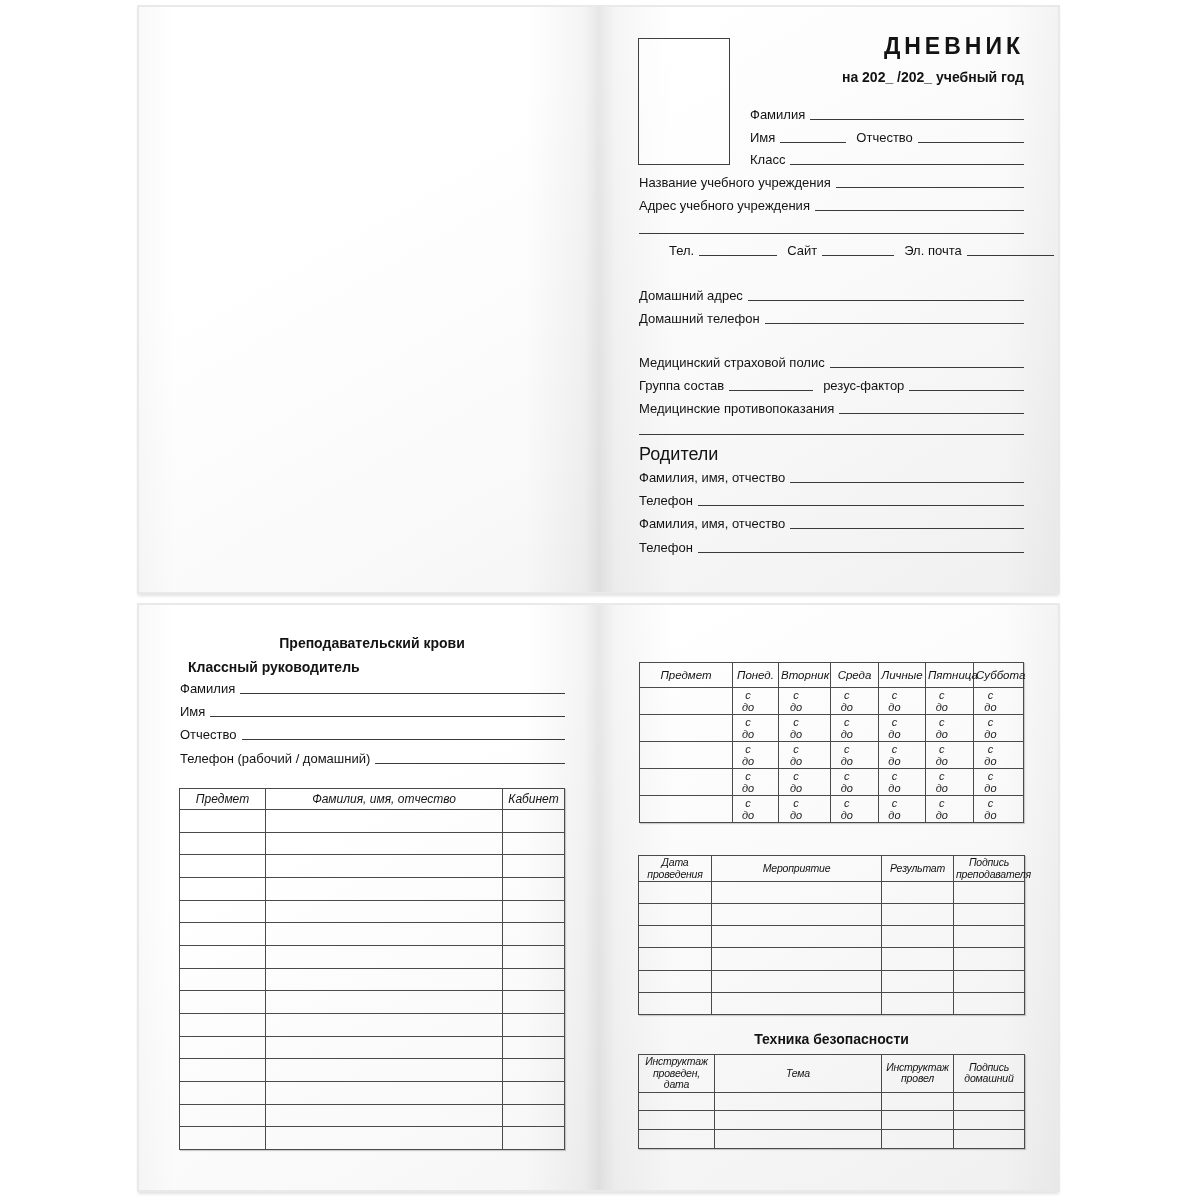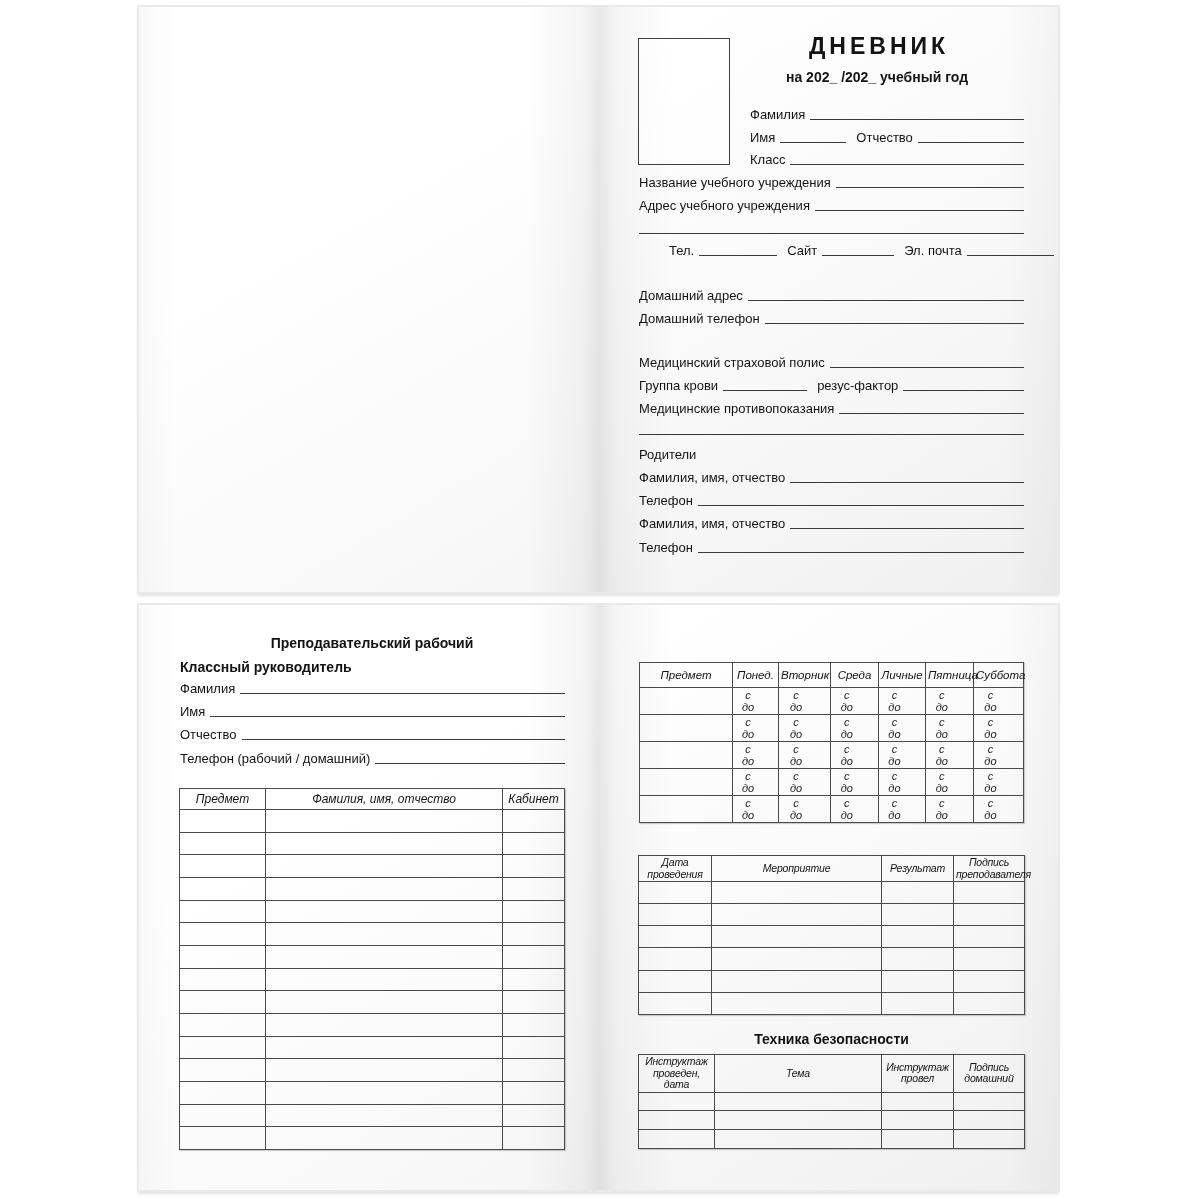--- a/index.html
+++ b/index.html
@@ -27,35 +27,35 @@
     transform:translateX(-50%); pointer-events:none;
     background:linear-gradient(90deg, rgba(0,0,0,0) 0%, rgba(0,0,0,0.045) 40%,
       rgba(0,0,0,0.095) 50%, rgba(0,0,0,0.04) 61%, rgba(0,0,0,0) 100%);
   }
 
   
   .photo-box {
     position:absolute; left:499px; top:31px; width:92px; height:127px;
     border:1px solid #3f3f3f; background:rgba(255,255,255,0.55);
   }
-  .title-block { position:absolute; left:591px; top:26px; width:294px; text-align:center; }
+  .title-block { position:absolute; left:591px; top:26px; width:294px; text-align:right; }
   .diary-title { font-size:23px; font-weight:700; letter-spacing:4px; padding-left:4px; }
   .diary-subtitle { margin-top:9px; font-size:14px; font-weight:700; }
 
   
   .frow {
     position:absolute; display:flex; align-items:flex-end;
     height:17px; font-size:13px; line-height:15px;
   }
   .frow .lbl { white-space:nowrap; padding-right:5px; margin-bottom:-2px; }
   .ln  { flex:1 1 auto; border-bottom:1px solid #3a3a3a; }
   .lnw { flex:0 0 auto; border-bottom:1px solid #3a3a3a; }
   .gap { margin-left:10px; }
   .bare-ln { position:absolute; height:0; border-bottom:1px solid #3a3a3a; }
-  .plain-lbl { position:absolute; font-size:13px; line-height:15px; }
+  .plain-lbl { position:absolute; font-size:18px; line-height:15px; }
   .bold-lbl  { position:absolute; font-size:14px; font-weight:700; line-height:16px; }
   .sec-title { position:absolute; font-size:14px; font-weight:700; text-align:center; }
 
   
   table.sheet {
     position:absolute; border-collapse:collapse; table-layout:fixed;
     box-shadow:1px 1px 1px rgba(0,0,0,0.18);
     font-style:italic;
   }
   .sheet th, .sheet td {
@@ -133,21 +133,21 @@
       <span class="lbl">Домашний телефон</span>
         <span class="ln"></span>
     </div>
 
     <div class="frow" style="left:500px;top:344px;width:385px">
       <span class="lbl">Медицинский страховой полис</span>
         <span class="ln"></span>
     </div>
 
     <div class="frow" style="left:500px;top:367px;width:385px">
-      <span class="lbl">Группа крови</span>
+      <span class="lbl">Группа состав</span>
         <span class="lnw" style="width:84px"></span>
       <span class="lbl gap">резус-фактор</span>
         <span class="ln"></span>
     </div>
 
     <div class="frow" style="left:500px;top:390px;width:385px">
       <span class="lbl">Медицинские противопоказания</span>
         <span class="ln"></span>
     </div>
 
@@ -169,22 +169,22 @@
     </div>
     <div class="frow" style="left:500px;top:529px;width:385px">
       <span class="lbl">Телефон</span>
         <span class="ln"></span>
     </div>
   </section>
 
   <section class="spread" style="top:603px">
     <div class="fold"></div>
 
-    <div class="sec-title" style="left:40px;top:30px;width:386px">Преподавательский рабочий</div>
-    <div class="bold-lbl" style="left:41px;top:54px">Классный руководитель</div>
+    <div class="sec-title" style="left:40px;top:30px;width:386px">Преподавательский крови</div>
+    <div class="bold-lbl" style="left:49px;top:54px">Классный руководитель</div>
 
     <div class="frow" style="left:41px;top:72px;width:385px">
       <span class="lbl">Фамилия</span>
         <span class="ln"></span>
     </div>
     <div class="frow" style="left:41px;top:95px;width:385px">
       <span class="lbl">Имя</span>
         <span class="ln"></span>
     </div>
     <div class="frow" style="left:41px;top:118px;width:385px">

